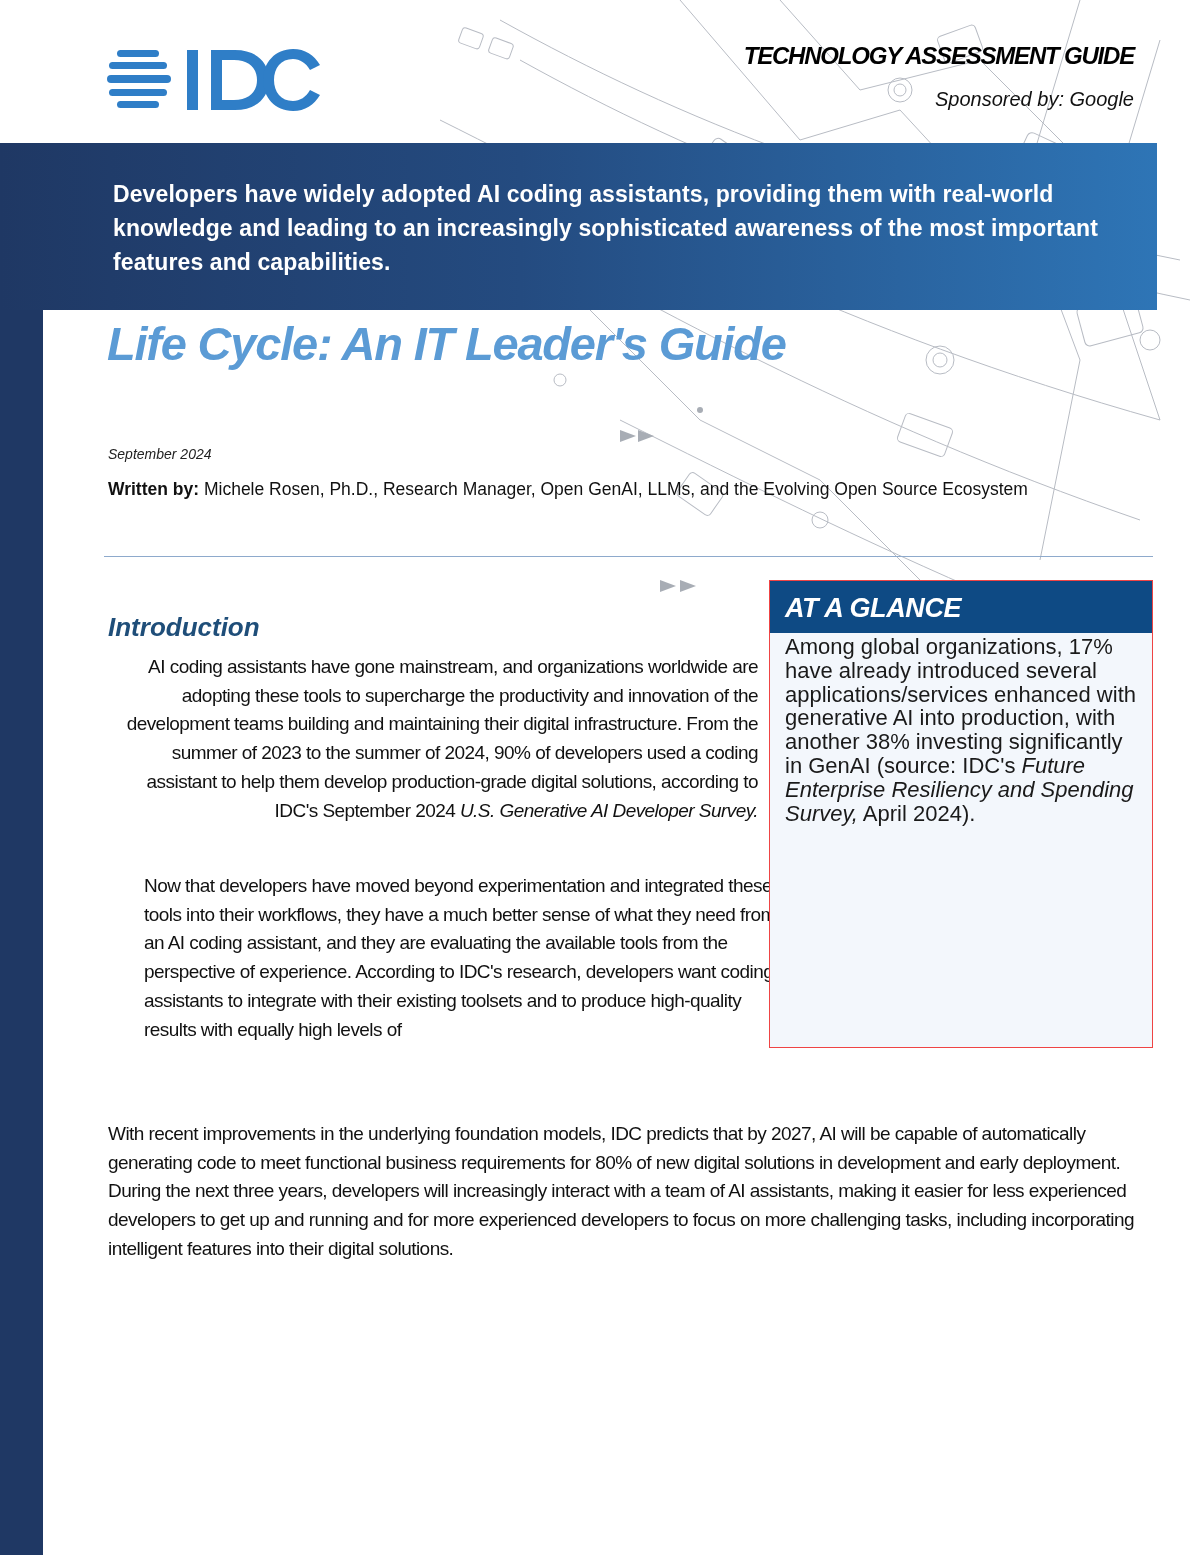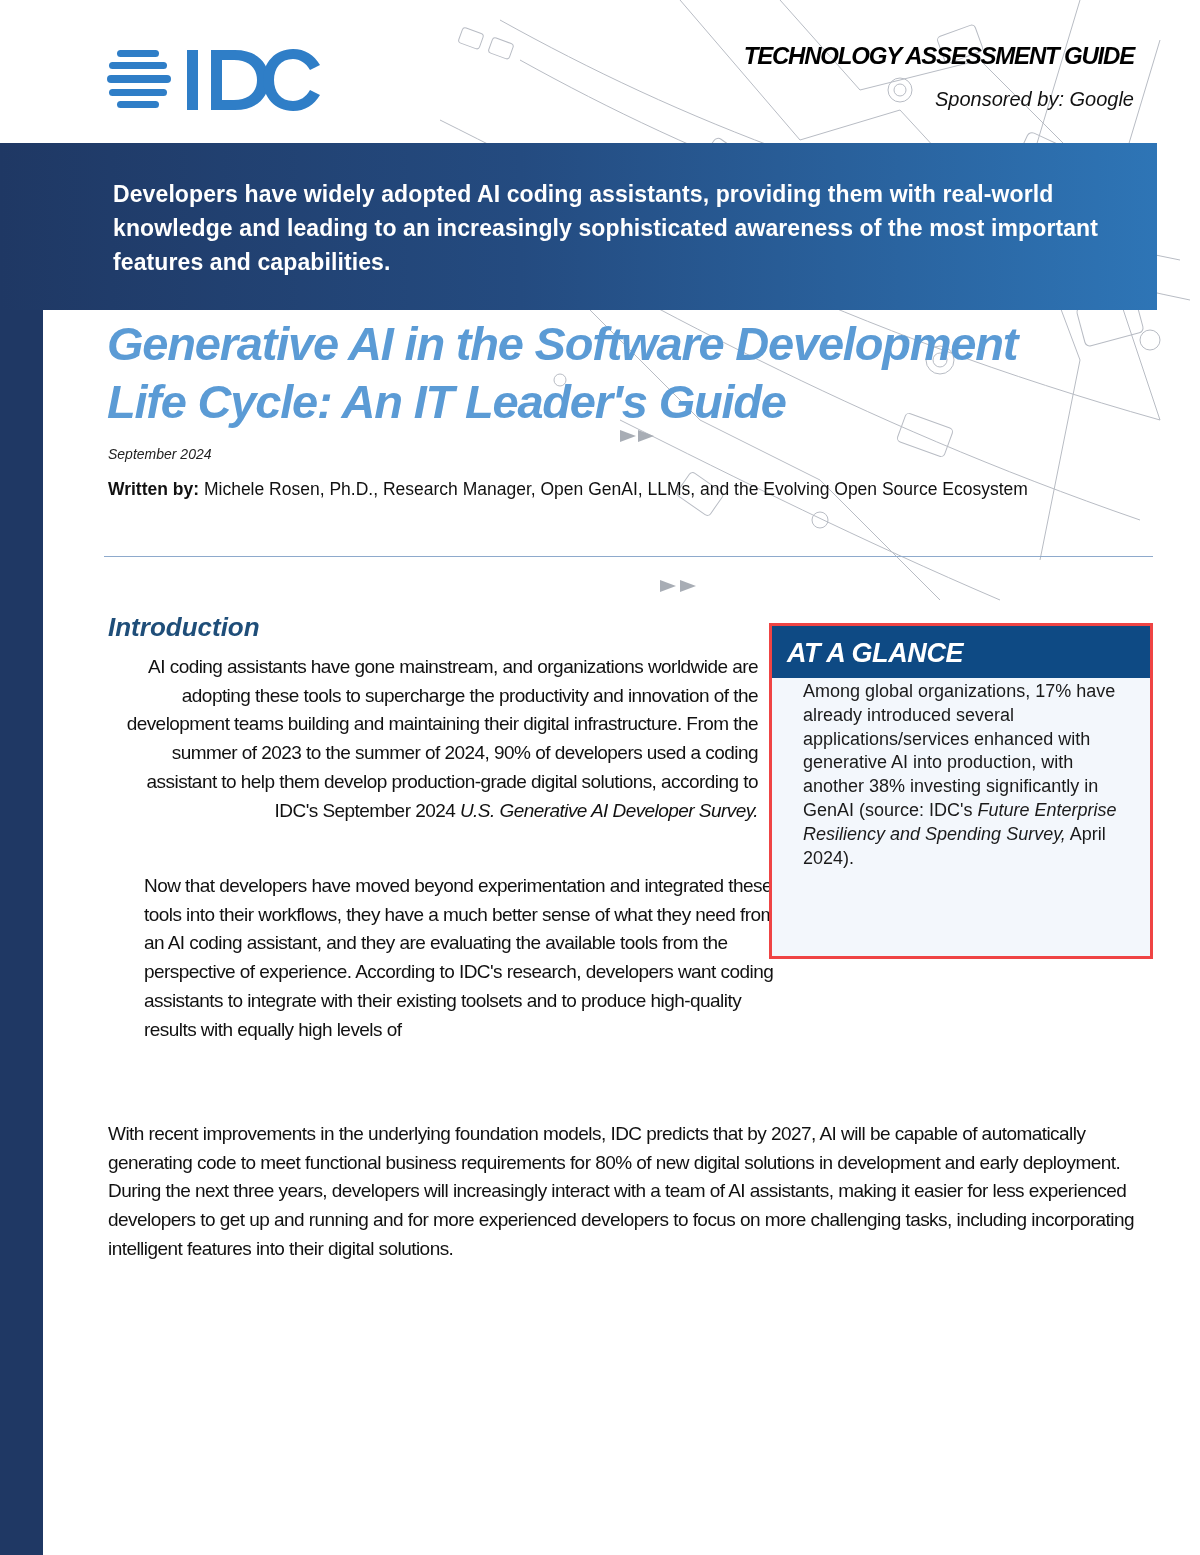--- a/index.html
+++ b/index.html
@@ -159,25 +159,25 @@
     .p3 {
       position: absolute;
       left: 108px;
       top: 1120px;
       width: 1050px;
       z-index: 2;
     }
     .glance {
       position: absolute;
       left: 769px;
-      top: 623px;
+      top: 580px;
       width: 384px;
-      height: 336px;
+      height: 468px;
       background: #f3f7fc;
-      border: 3px solid #ef4444;
+      border: 1px solid #ef4444;
       box-sizing: border-box;
       z-index: 3;
     }
     .glance-header {
       background: #0e4a84;
       height: 52px;
       color: #ffffff;
       font-size: 27px;
       font-weight: bold;
       font-style: italic;
@@ -187,22 +187,22 @@
     }
     .glance-sub {
       margin: 12px 0 0 15px;
       font-size: 20px;
       font-weight: bold;
       font-style: italic;
       color: #ed9a3a;
       line-height: 26px;
     }
     .glance-body {
-      margin: 2px 12px 0 31px;
-      font-size: 18px;
+      margin: 2px 12px 0 15px;
+      font-size: 22px;
       line-height: 23.8px;
       color: #1a1a1a;
     }
     .glance-body p { margin: 0; }
     .glance-body i { font-style: italic; }
   </style>
 </head>
 <body>
 
 <svg class="bg-pattern" viewBox="0 0 820 620" xmlns="http://www.w3.org/2000/svg">
@@ -261,21 +261,20 @@
     <rect x="80" y="4" width="11" height="60"></rect>
     <path d="M104 4 H128 C150 4 162 17 162 34 C162 51 150 64 128 64 H104 Z M115 14 V54 H127 C143 54 150 45 150 34 C150 23 143 14 127 14 Z"></path>
     <path d="M213 19 C207 9 198 3 186 3 C168 3 156 17 156 34 C156 51 168 65 186 65 C198 65 207 59 213 49 L203 44 C199 51 193 55 186 55 C174 55 167 46 167 34 C167 22 174 13 186 13 C193 13 199 17 203 24 Z"></path>
   </g>
 </svg>
 
 <div class="doc-type">TECHNOLOGY ASSESSMENT GUIDE</div>
 <div class="sponsor">Sponsored by: Google</div>
 
 <div class="main-title">
-  <div>Generative AI in the Software Development</div>
   <div>Life Cycle: An IT Leader's Guide</div>
 </div>
 
 <div class="date">September 2024</div>
 <div class="author">
   <b>Written by:</b><span> Michele Rosen, Ph.D., Research Manager, Open GenAI, LLMs, and the Evolving Open Source Ecosystem</span>
 </div>
 
 <div class="rule"></div>
 

